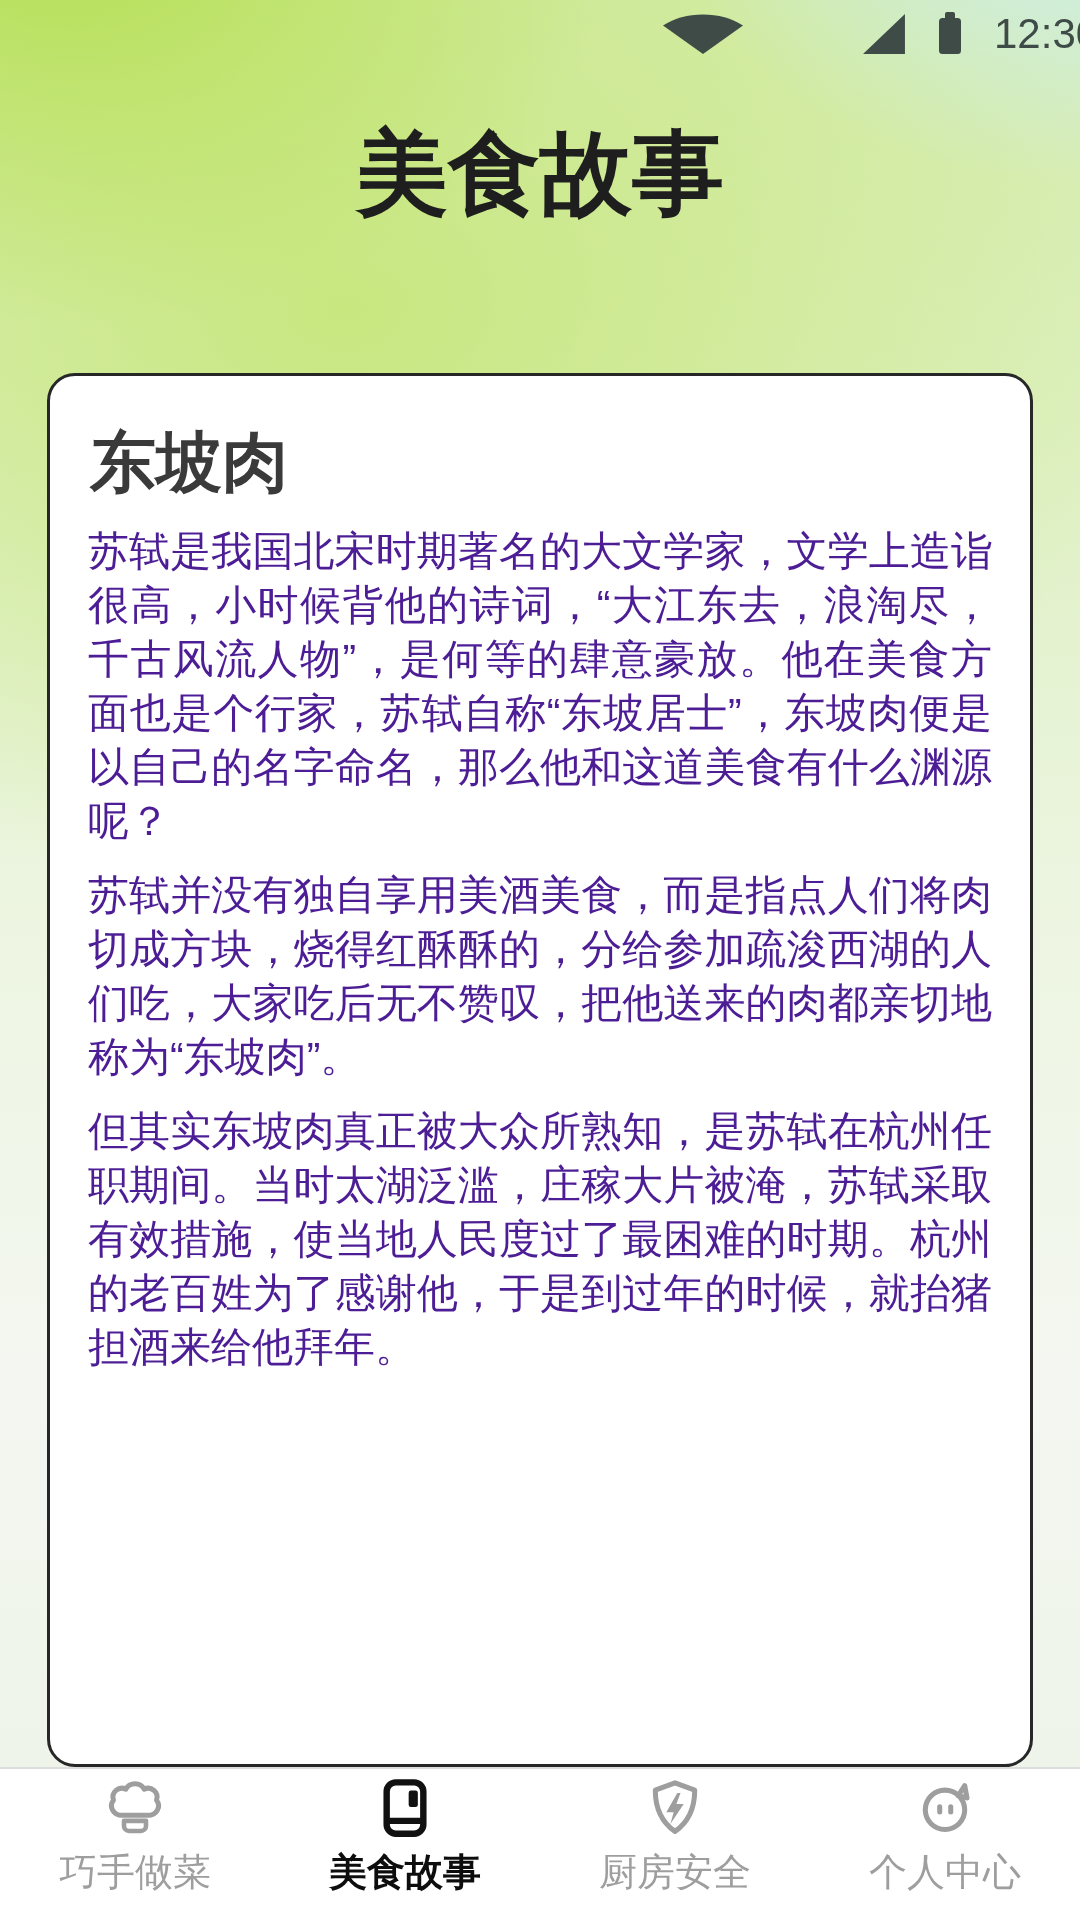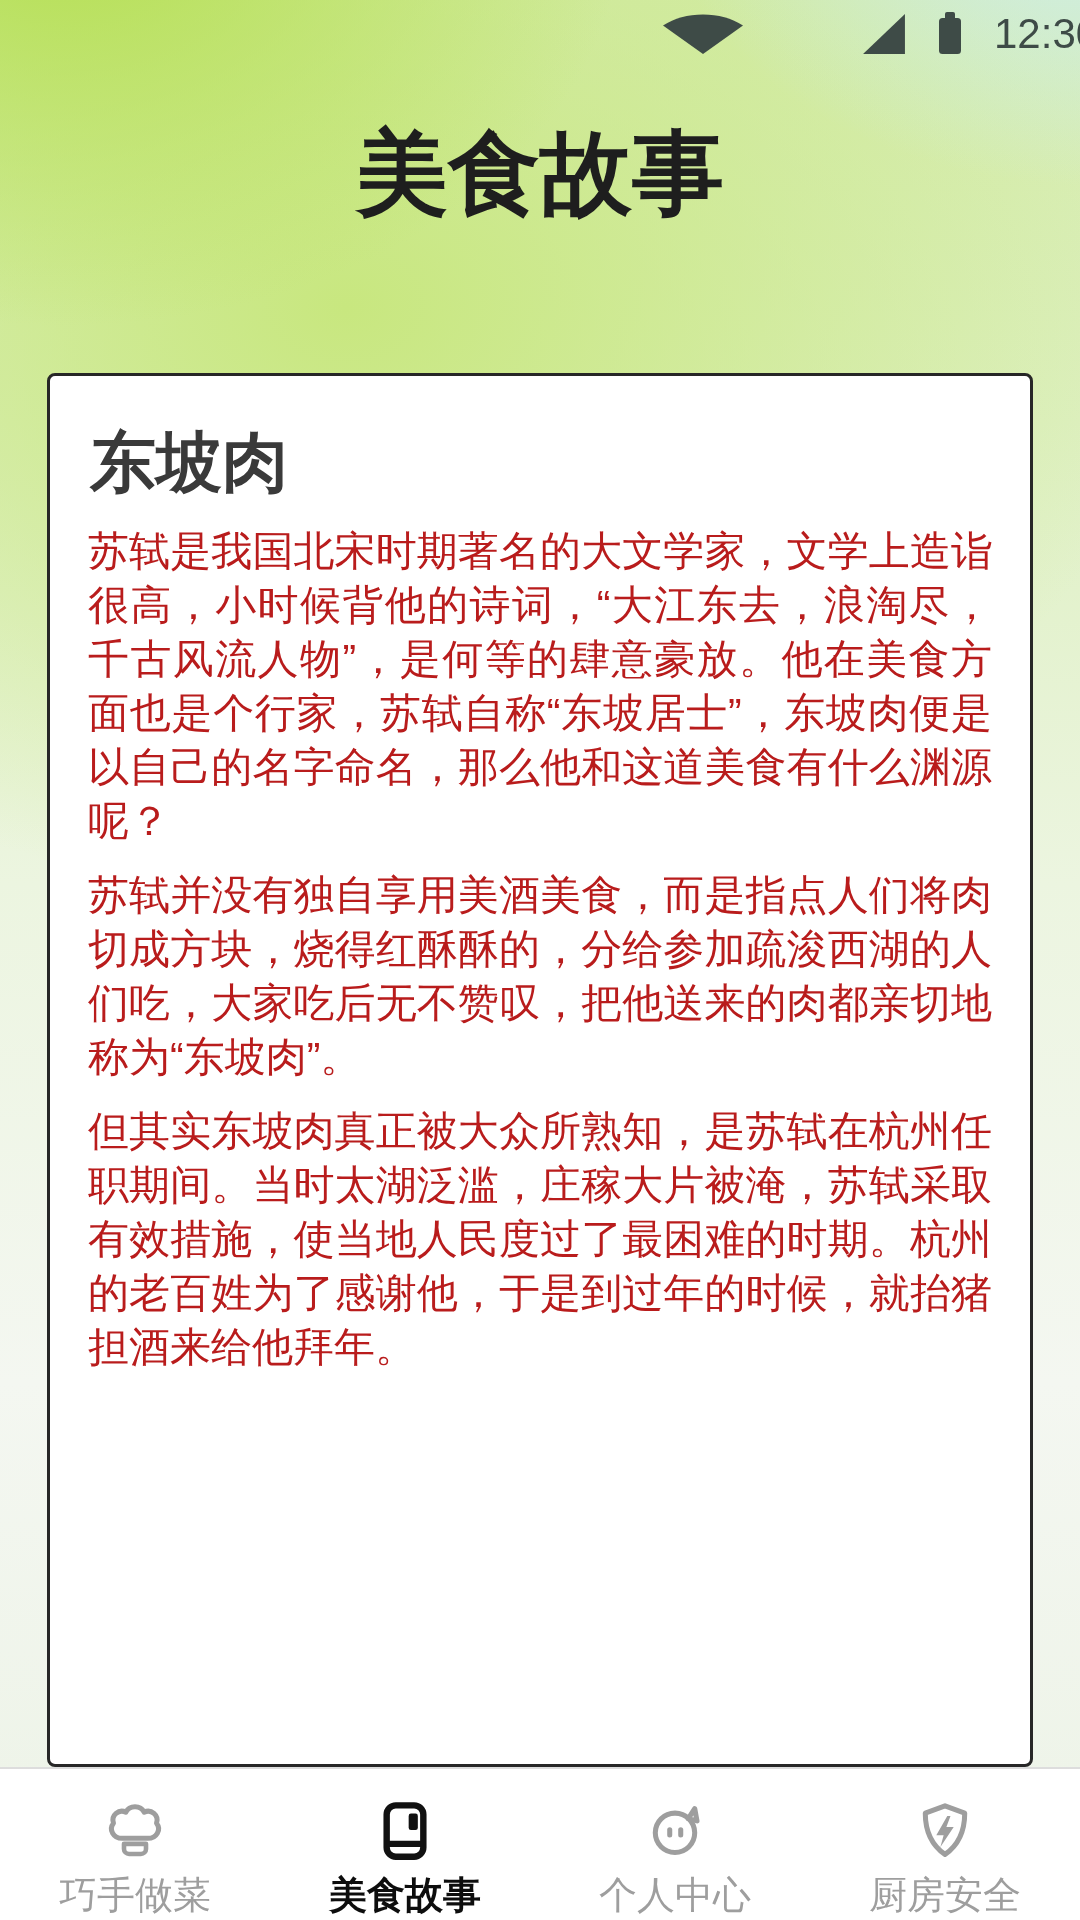--- a/index.html
+++ b/index.html
@@ -24,33 +24,33 @@
 
   
   .page-title {
     position:absolute; top:112px; left:0; width:100%;
     text-align:center; font-size:92px; font-weight:800; color:#1e1e1e;
   }
 
   
   .card {
     position:absolute; left:47px; top:373px; width:986px; height:1394px;
-    background:#ffffff; border:3px solid #272727; border-radius:8px;
+    background:#ffffff; border:3px solid #272727; border-radius:28px;
     padding:40px 38px 0 38px; overflow:hidden;
   }
   .card h2 { font-size:66px; font-weight:700; color:#3a3a3a; margin:0 0 16px 2px; line-height:92px; }
-  .card p  { font-size:41px; line-height:54px; color:#b91c1c; text-align:justify; margin:20px 0 0 0; }
+  .card p  { font-size:41px; line-height:54px; color:#4c1d95; text-align:justify; margin:20px 0 0 0; }
   .card p:first-of-type { margin-top:8px; }
 
   
   .tab-bar {
     position:absolute; left:0; top:1767px; width:100%; height:153px;
     background:#ffffff; border-top:2px solid #dddddd; display:flex;
   }
-  .tab { flex:1 1 0; display:flex; flex-direction:column; align-items:center; padding-top:29px; color:#9e9e9e; }
+  .tab { flex:1 1 0; display:flex; flex-direction:column; align-items:center; padding-top:6px; color:#9e9e9e; }
   .tab .icn { width:66px; height:66px; display:flex; align-items:center; justify-content:center; }
   .tab .lbl { margin-top:6px; font-size:38px; color:#9e9e9e; }
   .tab.active { color:#111111; }
   .tab.active .lbl { color:#0d0d0d; font-weight:700; }
   .tab svg { width:66px; height:66px; stroke:currentColor; }
 </style>
 </head>
 <body>
 
 <div class="status-bar">
@@ -95,32 +95,32 @@
         <line x1="16" y1="50" x2="56" y2="50" stroke-width="7"></line>
         <rect x="40" y="17" width="10" height="18" rx="2.5" fill="currentColor" stroke="none"></rect>
       </svg>
     </span>
     <span class="lbl">美食故事</span>
   </div>
 
   <div class="tab">
     <span class="icn">
       <svg viewBox="0 0 72 72" fill="none" stroke-linejoin="round" stroke-linecap="round">
+        <path d="M36 8.5 L57.5 16.5 C57.5 36.5 51 51 36 61.5 C21 51 14.5 36.5 14.5 16.5 Z" stroke-width="5.5"></path>
+        <path d="M38.5 19.5 L26.5 40.5 L34.5 40.5 L31 53.5 L45.5 31.5 L37.5 31.5 L42 19.5 Z" fill="currentColor" stroke="none"></path>
+      </svg>
+    </span>
+    <span class="lbl">厨房安全</span>
+  </div>
+
+  <div class="tab">
+    <span class="icn">
+      <svg viewBox="0 0 72 72" fill="none" stroke-linejoin="round" stroke-linecap="round">
         <circle cx="36" cy="38" r="21.5" stroke-width="5.5"></circle>
         <path d="M50.5 22.5 L57.5 11.5 L60 25 Z" fill="#ffffff" stroke-width="5.5"></path>
         <rect x="27.5" y="32" width="5.5" height="11" rx="2.75" fill="currentColor" stroke="none"></rect>
         <rect x="39.5" y="32" width="5.5" height="11" rx="2.75" fill="currentColor" stroke="none"></rect>
       </svg>
     </span>
     <span class="lbl">个人中心</span>
   </div>
 
-  <div class="tab">
-    <span class="icn">
-      <svg viewBox="0 0 72 72" fill="none" stroke-linejoin="round" stroke-linecap="round">
-        <path d="M36 8.5 L57.5 16.5 C57.5 36.5 51 51 36 61.5 C21 51 14.5 36.5 14.5 16.5 Z" stroke-width="5.5"></path>
-        <path d="M38.5 19.5 L26.5 40.5 L34.5 40.5 L31 53.5 L45.5 31.5 L37.5 31.5 L42 19.5 Z" fill="currentColor" stroke="none"></path>
-      </svg>
-    </span>
-    <span class="lbl">厨房安全</span>
-  </div>
-
 </div>
 
 </body></html>

